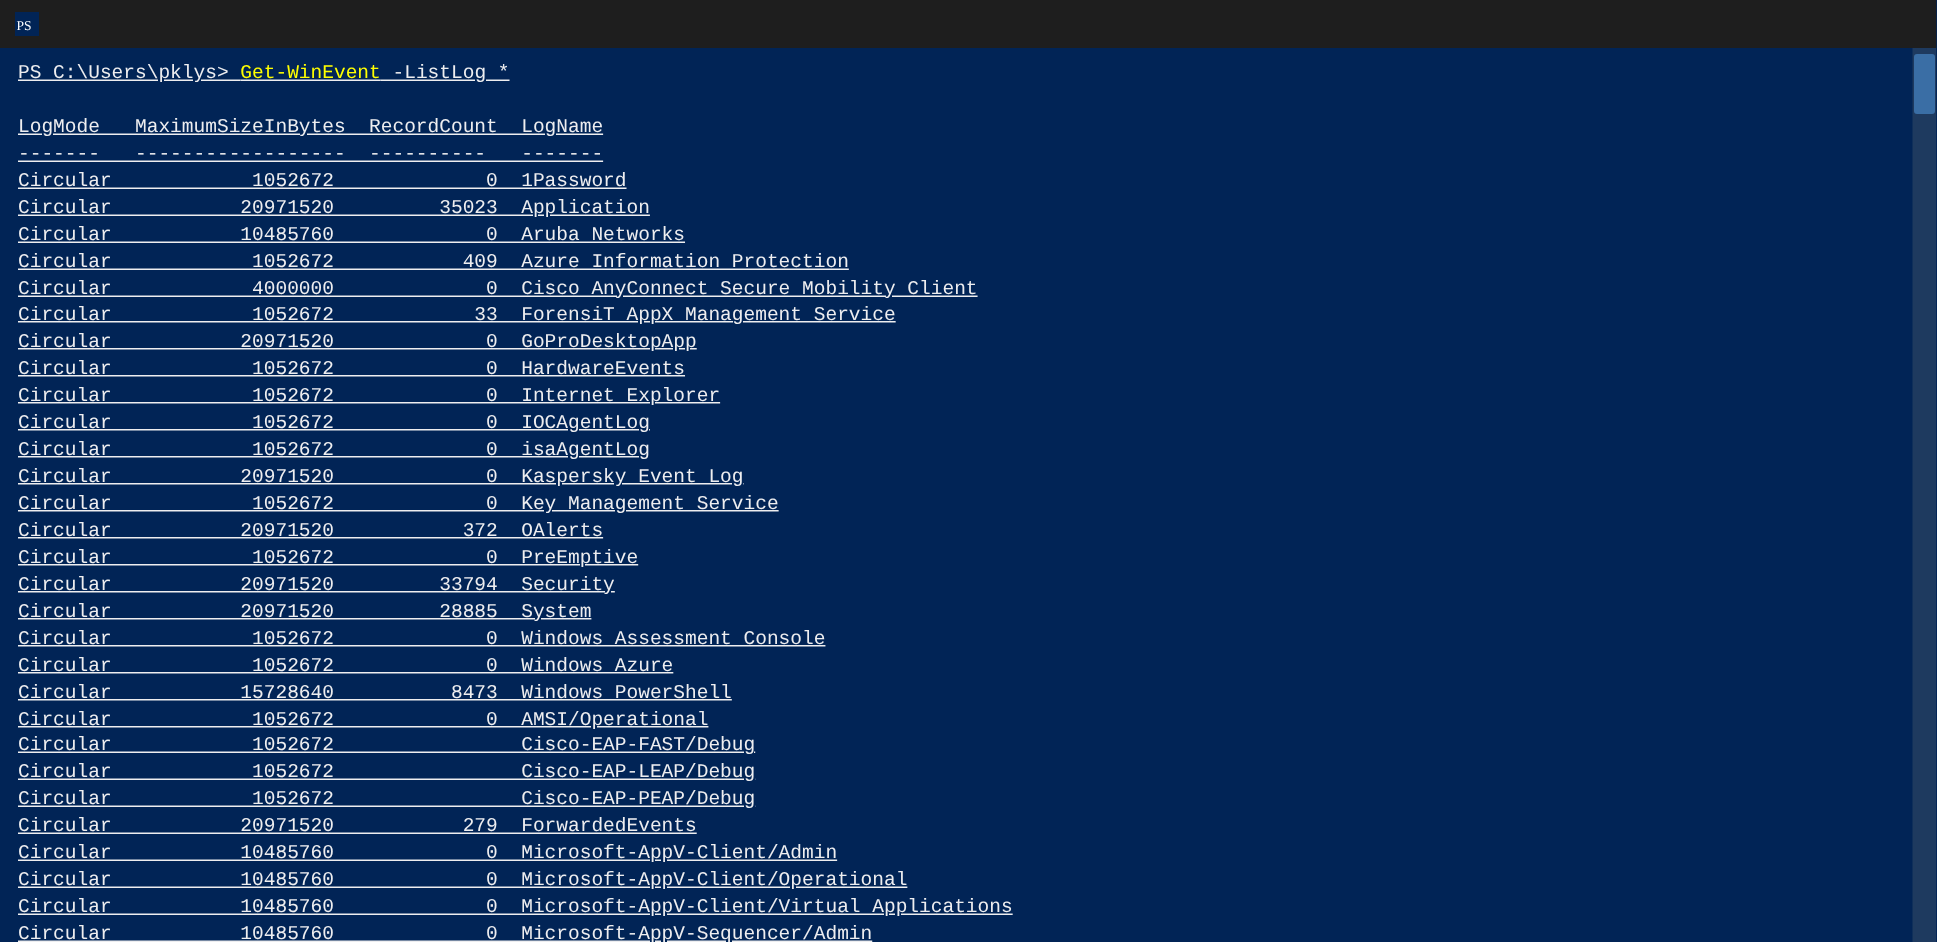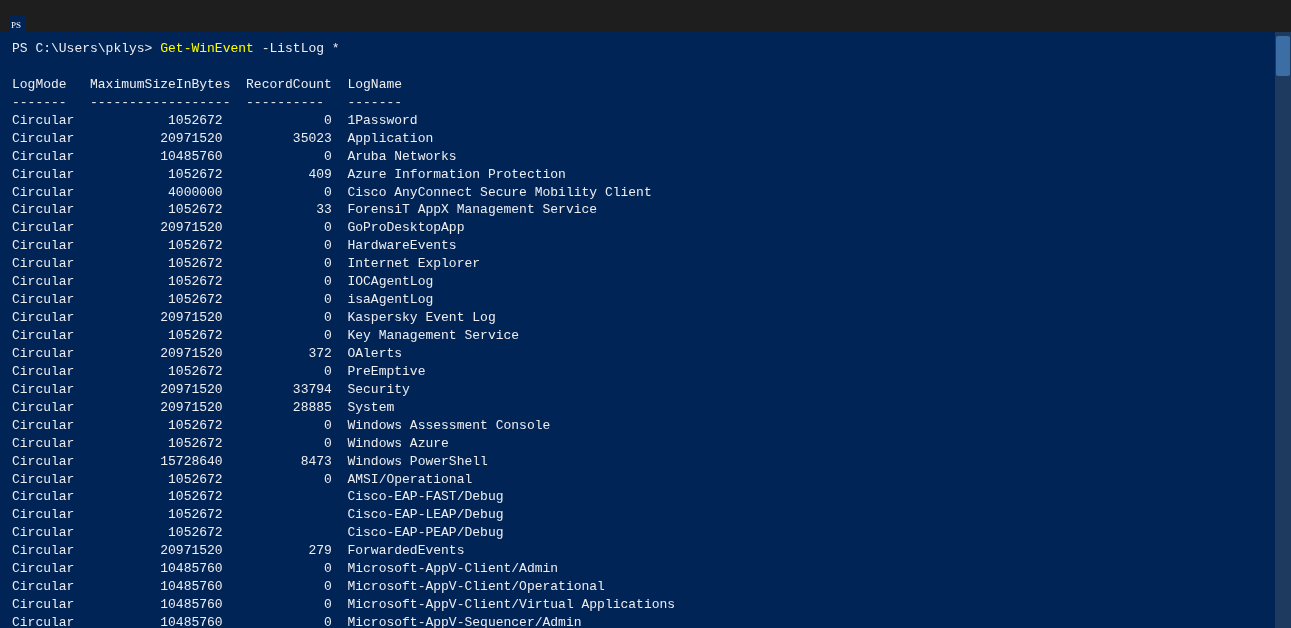--- a/index.html
+++ b/index.html
@@ -15,21 +15,21 @@
     .window {
       width: 1291px;
       height: 628px;
       display: flex;
       flex-direction: column;
     }
     .titlebar {
       background: #1e1e1e;
       height: 32px;
       display: flex;
-      align-items: flex-end;
+      align-items: center;
       padding: 0 10px;
       flex-shrink: 0;
       user-select: none;
     }
     .titlebar-icon {
       width: 16px;
       height: 16px;
       margin-right: 8px;
       flex-shrink: 0;
     }
@@ -51,20 +51,21 @@
       justify-content: center;
       cursor: pointer;
       color: #cccccc;
       font-size: 11px;
       font-family: 'Segoe UI', sans-serif;
     }
     .content-area {
       flex: 1;
       display: flex;
       overflow: hidden;
+      text-decoration: underline;
     }
     .terminal {
       flex: 1;
       background: #012456;
       color: #eeeef0;
       padding: 8px 12px;
       overflow: hidden;
       white-space: pre;
       font-size: 13px;
       line-height: 1.38;

